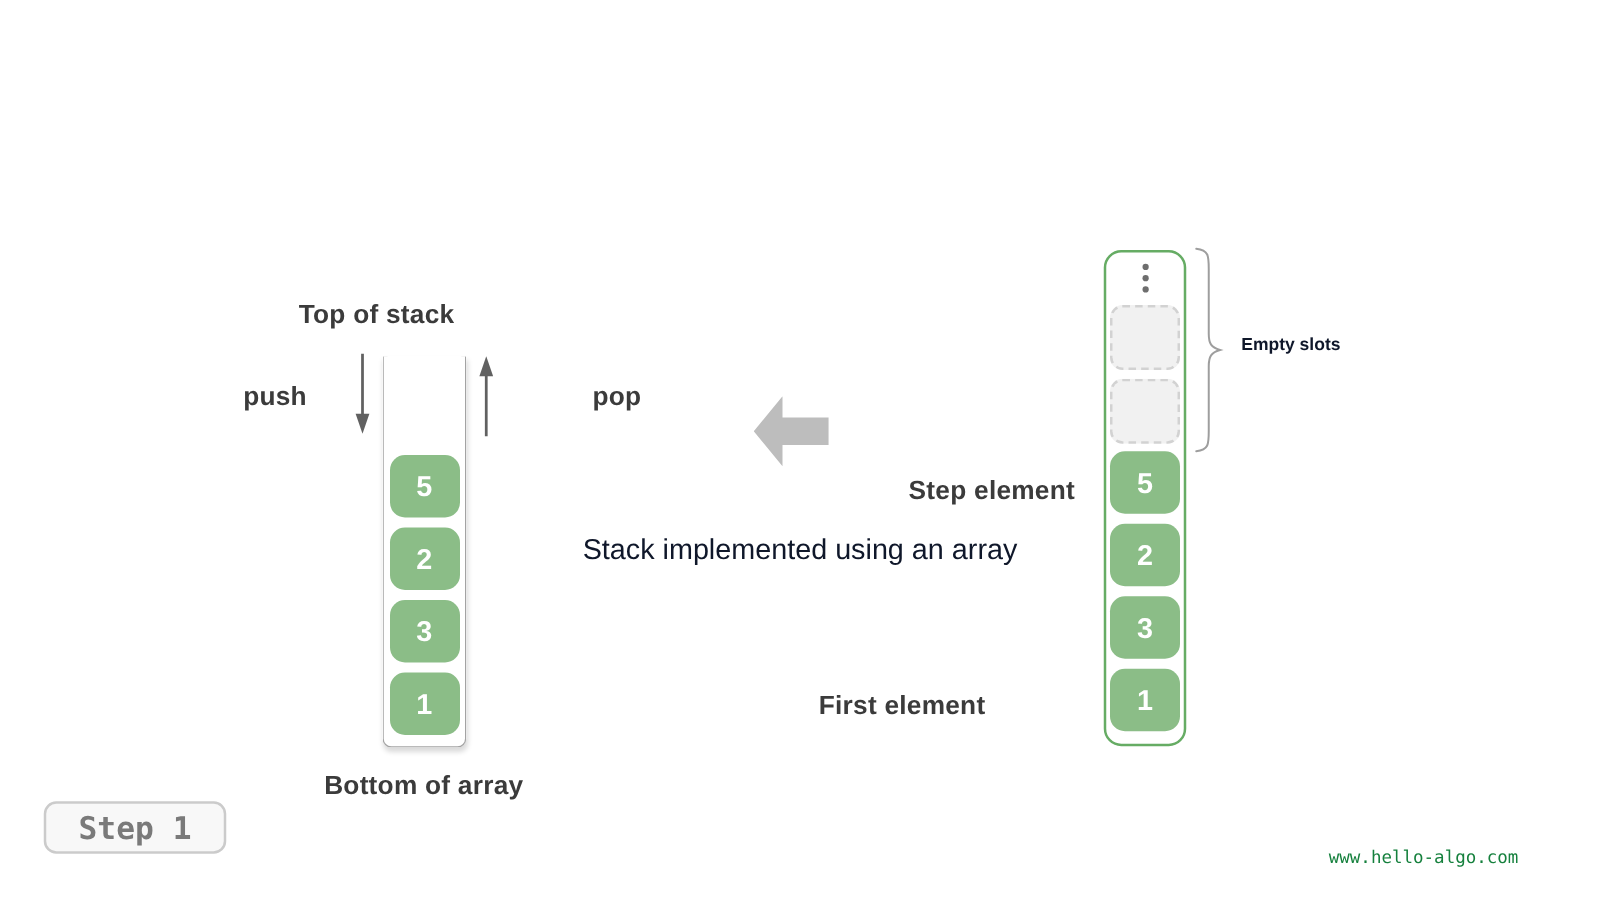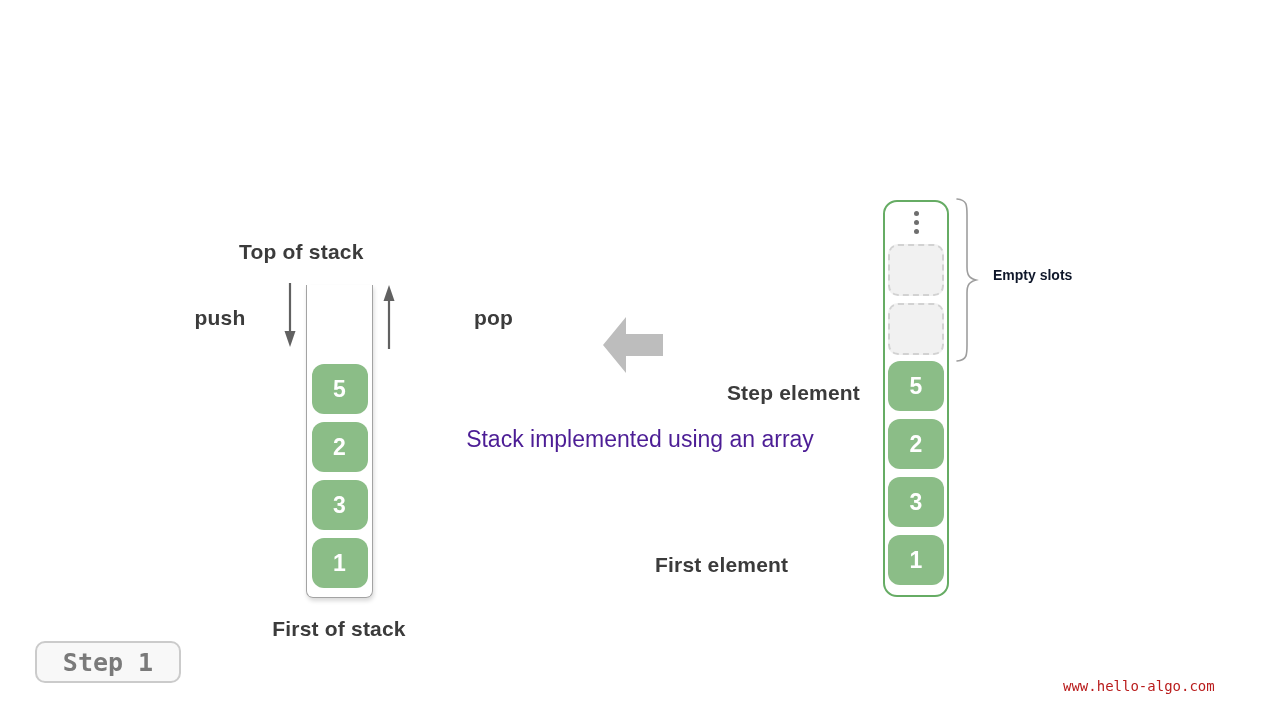--- a/index.html
+++ b/index.html
@@ -11,21 +11,21 @@
   .abs{position:absolute;}
 
   
   .dark-label{
     font-weight:bold;font-size:21px;color:#3b3b3b;letter-spacing:0.2px;
   }
   .gray-label{
     font-weight:bold;font-size:14px;color:#0f172a;
   }
   .caption{
-    font-size:23px;color:#4c1d95;text-align:center;
+    font-size:23px;color:#0f172a;text-align:center;
   }
 
   
   .stack-container{
     left:306px;top:285px;width:67px;height:313px;
     border-left:1px solid #a3a3a3;
     border-right:1px solid #a3a3a3;
     border-bottom:1px solid #a3a3a3;
     border-radius:0 0 7px 7px;
     box-shadow:1px 3px 4px rgba(0,0,0,0.15);
@@ -69,21 +69,21 @@
     border:2px solid #cbcbcb;border-radius:10px;background:#f8f8f8;
     box-sizing:border-box;
     display:flex;align-items:center;justify-content:center;
     font-family:"DejaVu Sans Mono", monospace;
     font-weight:bold;font-size:25px;color:#7a7a7a;
   }
 
   .watermark{
     left:1063px;top:678px;
     font-family:"DejaVu Sans Mono", monospace;
-    font-size:14px;color:#b91c1c;
+    font-size:14px;color:#15803d;
   }
 </style>
 </head>
 <body>
 
 <div class="abs dark-label" style="left:239px;top:240px;width:200px;">Top of stack</div>
 
 <div class="abs dark-label" style="left:170px;top:306px;width:100px;text-align:center;">push</div>
 
 <svg class="abs" style="left:282px;top:281px;" width="16" height="70" viewBox="0 0 16 70">
@@ -98,21 +98,21 @@
 
 <div class="abs dark-label" style="left:413px;top:306px;width:100px;text-align:right;">pop</div>
 
 <div class="abs stack-container">
   <div class="block">5</div>
   <div class="block">2</div>
   <div class="block">3</div>
   <div class="block">1</div>
 </div>
 
-<div class="abs dark-label" style="left:239px;top:617px;width:200px;text-align:center;">First of stack</div>
+<div class="abs dark-label" style="left:239px;top:617px;width:200px;text-align:center;">Bottom of array</div>
 
 <svg class="abs" style="left:603px;top:317px;" width="60" height="57" viewBox="0 0 60 57">
   <polygon points="0,28 23,0 23,17 60,17 60,39 23,39 23,56" fill="#bdbdbd"></polygon>
 </svg>
 
 <div class="abs caption" style="left:390px;top:426px;width:500px;">Stack implemented using an array</div>
 
 <div class="abs dark-label" style="left:660px;top:381px;width:200px;text-align:right;">Step element</div>
 
 <div class="abs dark-label" style="left:655px;top:553px;width:200px;text-align:left;">First element</div>

